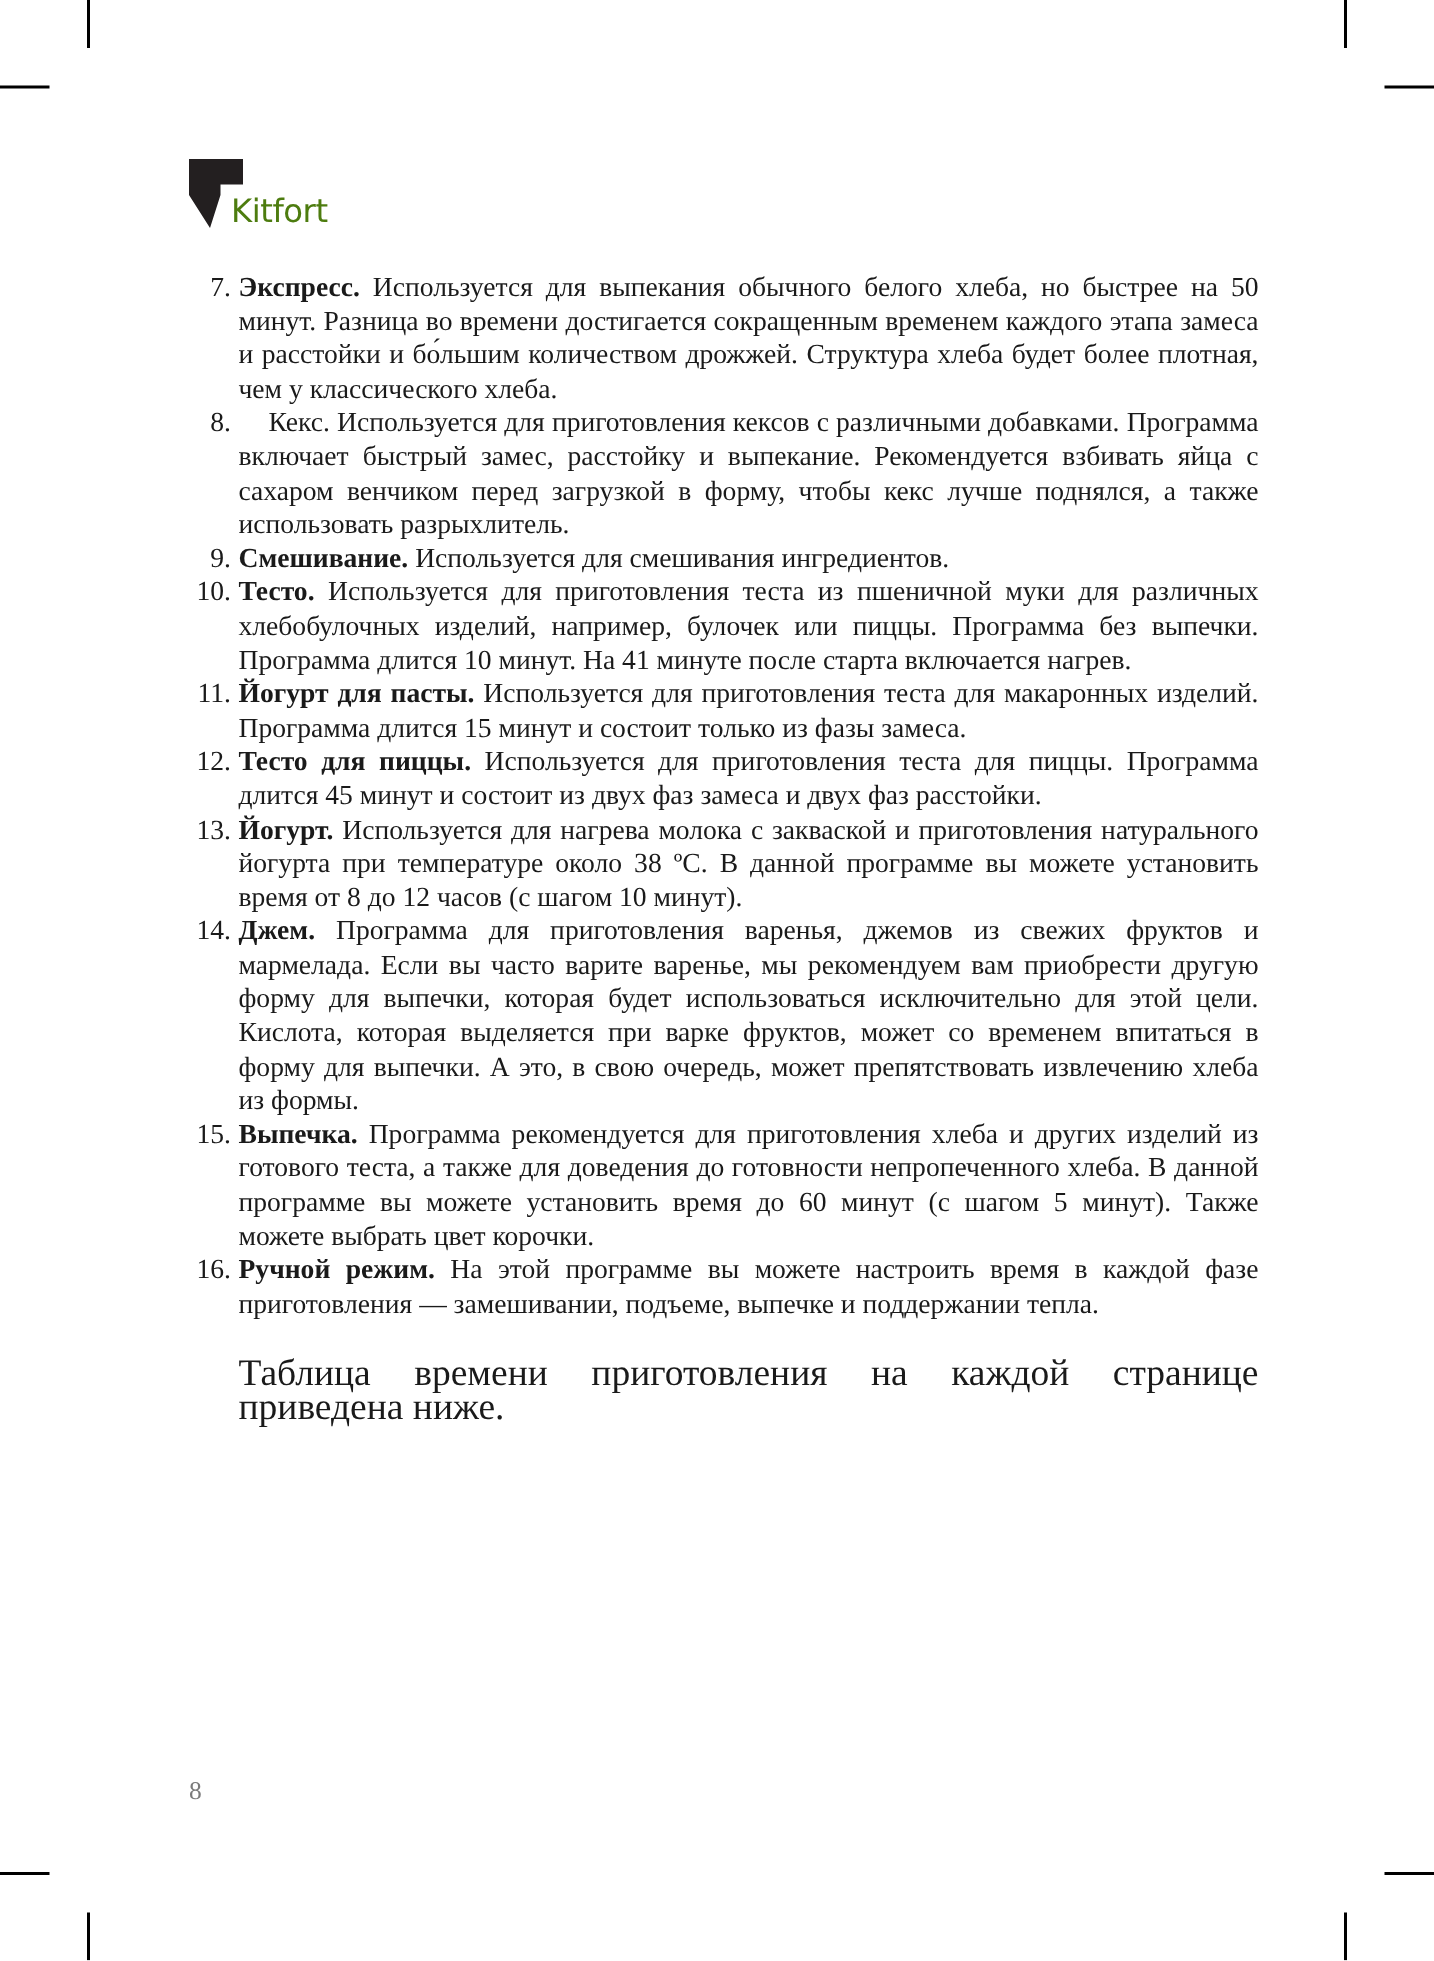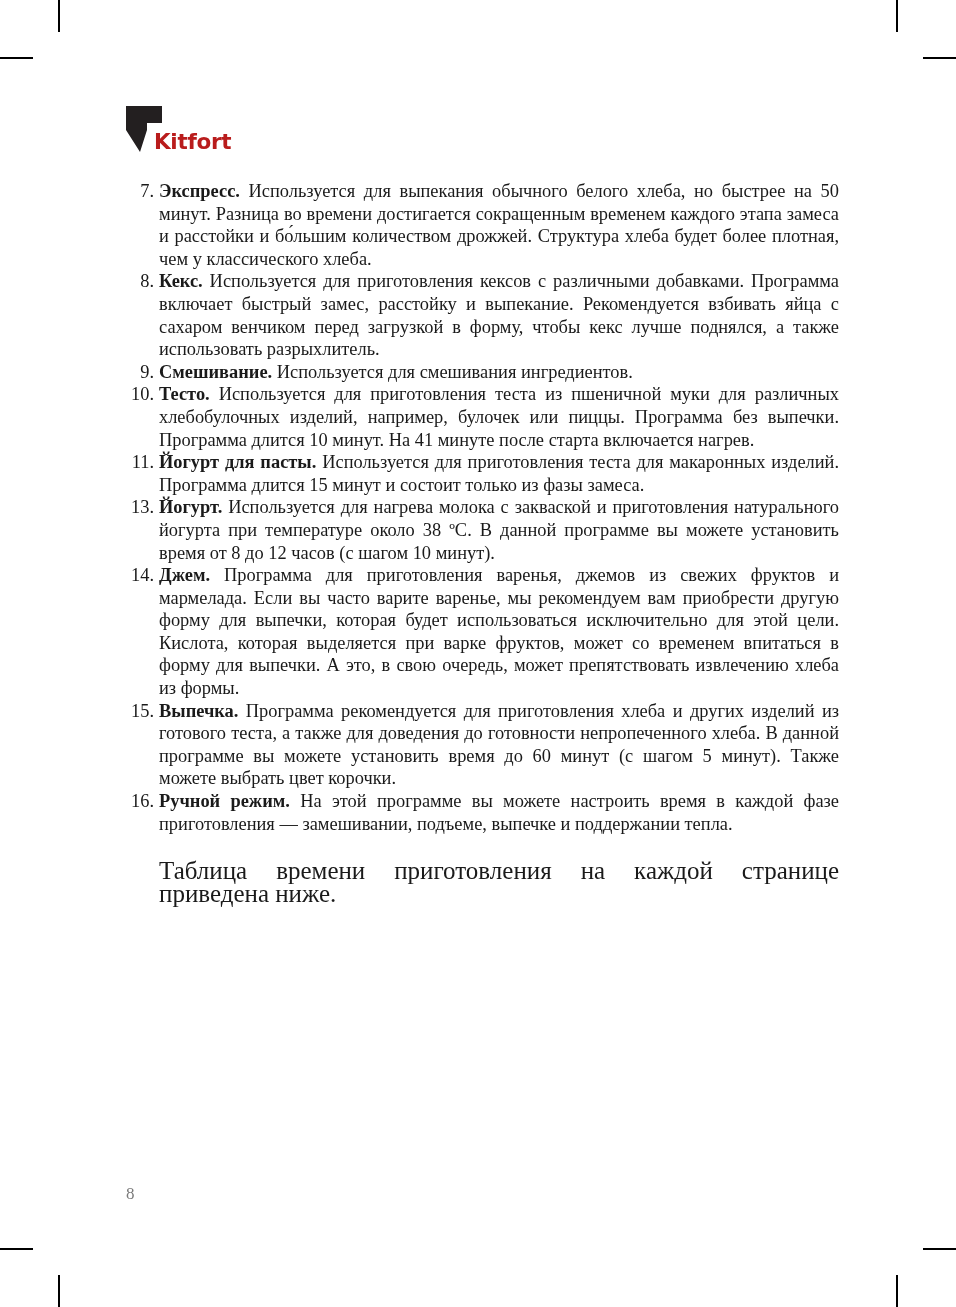--- a/index.html
+++ b/index.html
@@ -49,24 +49,24 @@
     left: 0;
     top: 0;
     width: 36px;
     height: 46px;
   }
   .logo-word {
     position: absolute;
     left: 28px;
     top: 25px;
     font-family: "DejaVu Sans", "Liberation Sans", sans-serif;
-    font-weight: bold;
+    font-weight: normal;
     font-size: 21.5px;
     letter-spacing: -0.3px;
-    color: #b91c1c;
+    color: #4d7c0f;
     line-height: 1;
   }
 
   
   .content {
     position: absolute;
     left: 126px;
     top: 180px;
     width: 713px;
   }
@@ -96,22 +96,23 @@
     text-align: right;
     font-size: 18.4px;
     line-height: 22.6px;
     font-weight: normal;
   }
 
   .lead-bi {
     font-weight: bold;
   }
   .lead-b {
-    font-weight: bold;
+    font-weight: normal;
     font-style: normal;
+    margin-left: 20px;
   }
 
   .closing-note {
     padding-left: 33px;
     font-size: 25px;
     line-height: 22.6px;
     text-align: justify;
   }
 
   
@@ -163,20 +164,23 @@
       </li>
 
       <li>
         <span class="item-num">10.</span><span class="lead-bi">Тесто.</span><span> Используется для приготовления теста из пшеничной муки для различных хлебобулочных изделий, например, булочек или пиццы. Программа без выпечки. Программа длится 10 минут. На 41 минуте после старта включается нагрев.</span>
       </li>
 
       <li>
         <span class="item-num">11.</span><span class="lead-bi">Йогурт для пасты.</span><span> Используется для приготовления теста для макаронных изделий. Программа длится 15 минут и состоит только из фазы замеса.</span>
       </li>
 
+      <li>
+        <span class="item-num">12.</span><span class="lead-bi">Тесто для пиццы.</span><span> Используется для приготовления теста для пиццы. Программа длится 45 минут и состоит из двух фаз замеса и двух фаз расстойки.</span>
+      </li>
 
       <li>
         <span class="item-num">13.</span><span class="lead-bi">Йогурт.</span><span> Используется для нагрева молока с закваской и приготовления натурального йогурта при температуре около 38 ºC. В данной программе вы можете установить время от 8 до 12 часов (с шагом 10 минут).</span>
       </li>
 
       <li>
         <span class="item-num">14.</span><span class="lead-bi">Джем.</span><span> Программа для приготовления варенья, джемов из свежих фруктов и мармелада. Если вы часто варите варенье, мы рекомендуем вам приобрести другую форму для выпечки, которая будет использоваться исключительно для этой цели. Кислота, которая выделяется при варке фруктов, может со временем впитаться в форму для выпечки. А это, в свою очередь, может препятствовать извлечению хлеба из формы.</span>
       </li>
 
       <li>

